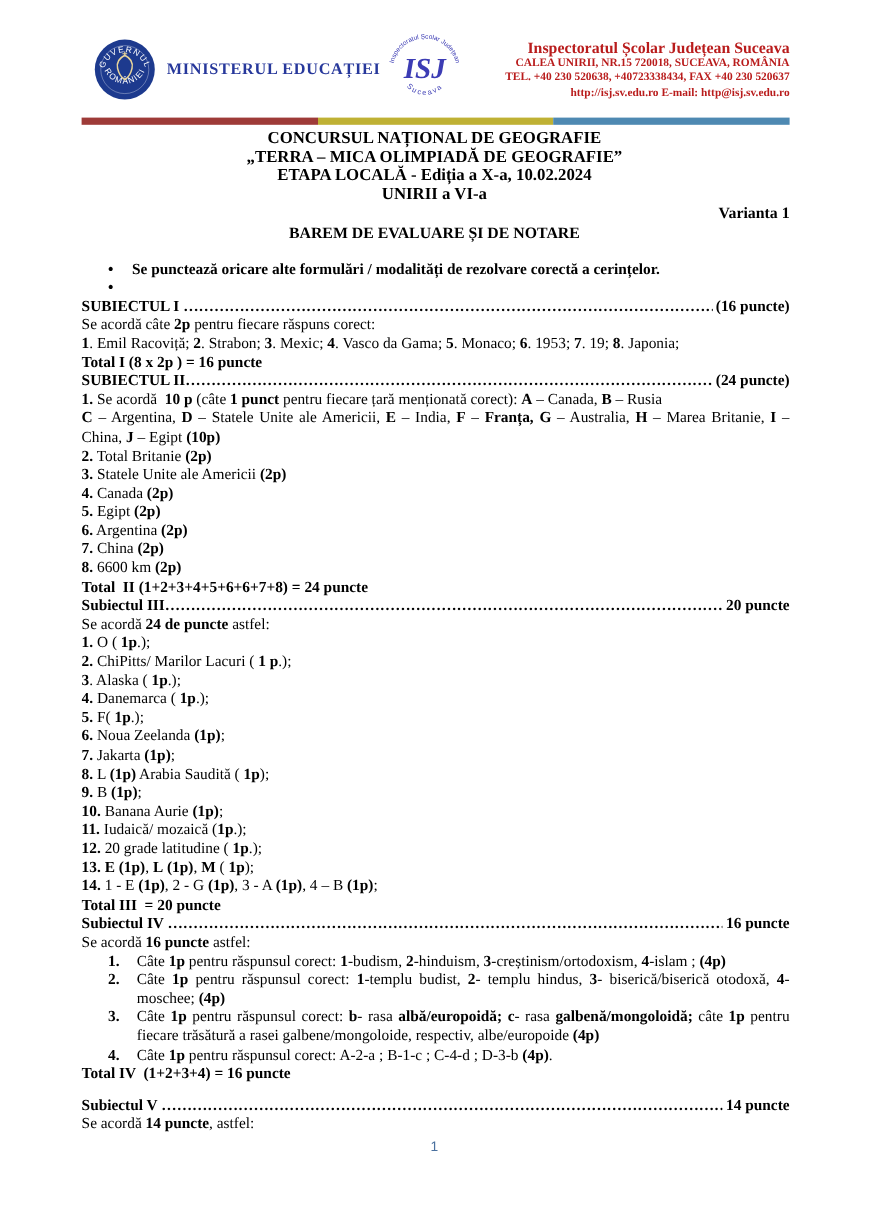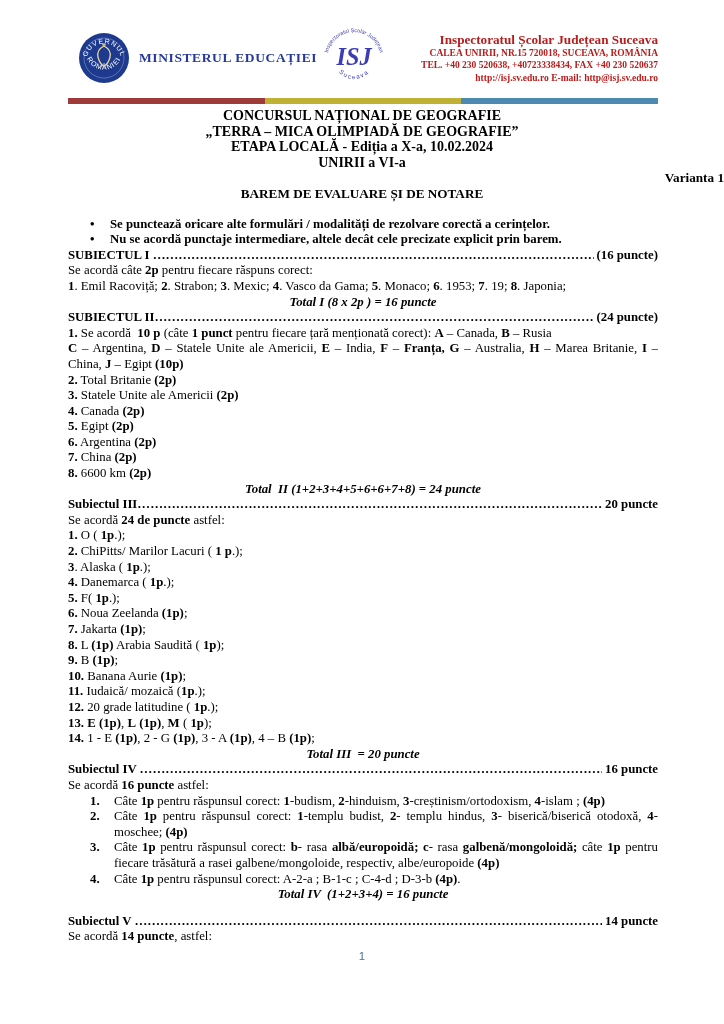--- a/index.html
+++ b/index.html
@@ -13,28 +13,28 @@
   .isj-logo{flex:none;width:66px;height:70px;margin-left:4px;}
   .contact{margin-left:auto;text-align:right;color:#b91c1c;max-width:300px;}
   .contact .t{font-size:13.2px;font-weight:bold;line-height:15px;white-space:nowrap;}
   .contact .s{font-size:9.5px;font-weight:600;line-height:12.6px;white-space:nowrap;}
   
   .bar{display:flex;height:6px;margin:4px 66px 0 68px;}
   .bar span{flex:1;}
   
   .titles{margin-top:4px;}
   .tl{text-align:center;font-weight:bold;font-size:14px;line-height:15.6px;}
-  .variant{text-align:right;font-weight:bold;font-size:13.2px;line-height:15.6px;}
+  .variant{text-align:right;padding-right:66px;font-weight:bold;font-size:13.2px;line-height:15.6px;}
   .barem{text-align:center;font-weight:bold;font-size:13.2px;line-height:15.6px;}
   
   .content{margin-top:15px;padding:0 66px 0 68px;font-size:12.8px;line-height:15.6px;}
   .bullet{display:flex;font-weight:bold;padding-left:22px;height:15.6px;overflow:hidden;}
   .bdot{width:20px;flex:none;}
   .line{height:15.6px;overflow:hidden;white-space:pre;}
-  .line.r{text-align:center;font-style:italic;}
+  .line.r{text-align:left;}
   .line.jl{white-space:normal;text-align:justify;text-align-last:justify;}
   .leader{display:flex;font-weight:bold;height:15.6px;overflow:hidden;}
   .leader .lbl{flex:none;white-space:pre;}
   .leader .dots{flex:1;overflow:hidden;white-space:nowrap;}
   .leader .tail{flex:none;white-space:pre;padding-left:3px;}
   .li{display:flex;padding-left:22px;}
   .li .num{flex:none;width:24px;font-weight:bold;}
   .li .txt{flex:1;text-align:justify;}
   .blank{height:11px;}
   .pagenum{position:absolute;left:0;right:0;bottom:62px;text-align:center;
@@ -103,21 +103,20 @@
     <div class="barem">BAREM DE EVALUARE ȘI DE NOTARE</div>
   </div>
 
   <div class="content" id="body-lines">
       <div class="bullet">
         <span class="bdot">•</span>
         <span class="btxt"><b>Se punctează oricare alte formulări / modalități de rezolvare corectă a cerințelor.</b></span>
       </div>
       <div class="bullet">
         <span class="bdot">•</span>
-        <span class="btxt"><b>Nu se acordă punctaje intermediare, altele decât cele precizate explicit prin barem.</b></span>
       </div>
       <div class="leader">
         <span class="lbl">SUBIECTUL I </span>
         <span class="dots">……………………………………………………………………………………………………………………</span>
         <span class="tail">(16 puncte)</span>
       </div>
       <div class="line"><span>Se acordă câte </span><b>2p</b><span> pentru fiecare răspuns corect:</span></div>
       <div class="line"><b>1</b><span>. Emil Racoviță; </span><b>2</b><span>. Strabon; </span><b>3</b><span>. Mexic; </span><b>4</b><span>. Vasco da Gama; </span><b>5</b><span>. Monaco; </span><b>6</b><span>. 1953; </span><b>7</b><span>. 19; </span><b>8</b><span>. Japonia;</span></div>
       <div class="line r"><b>Total I (8 x 2p ) = 16 puncte</b></div>
       <div class="leader">

